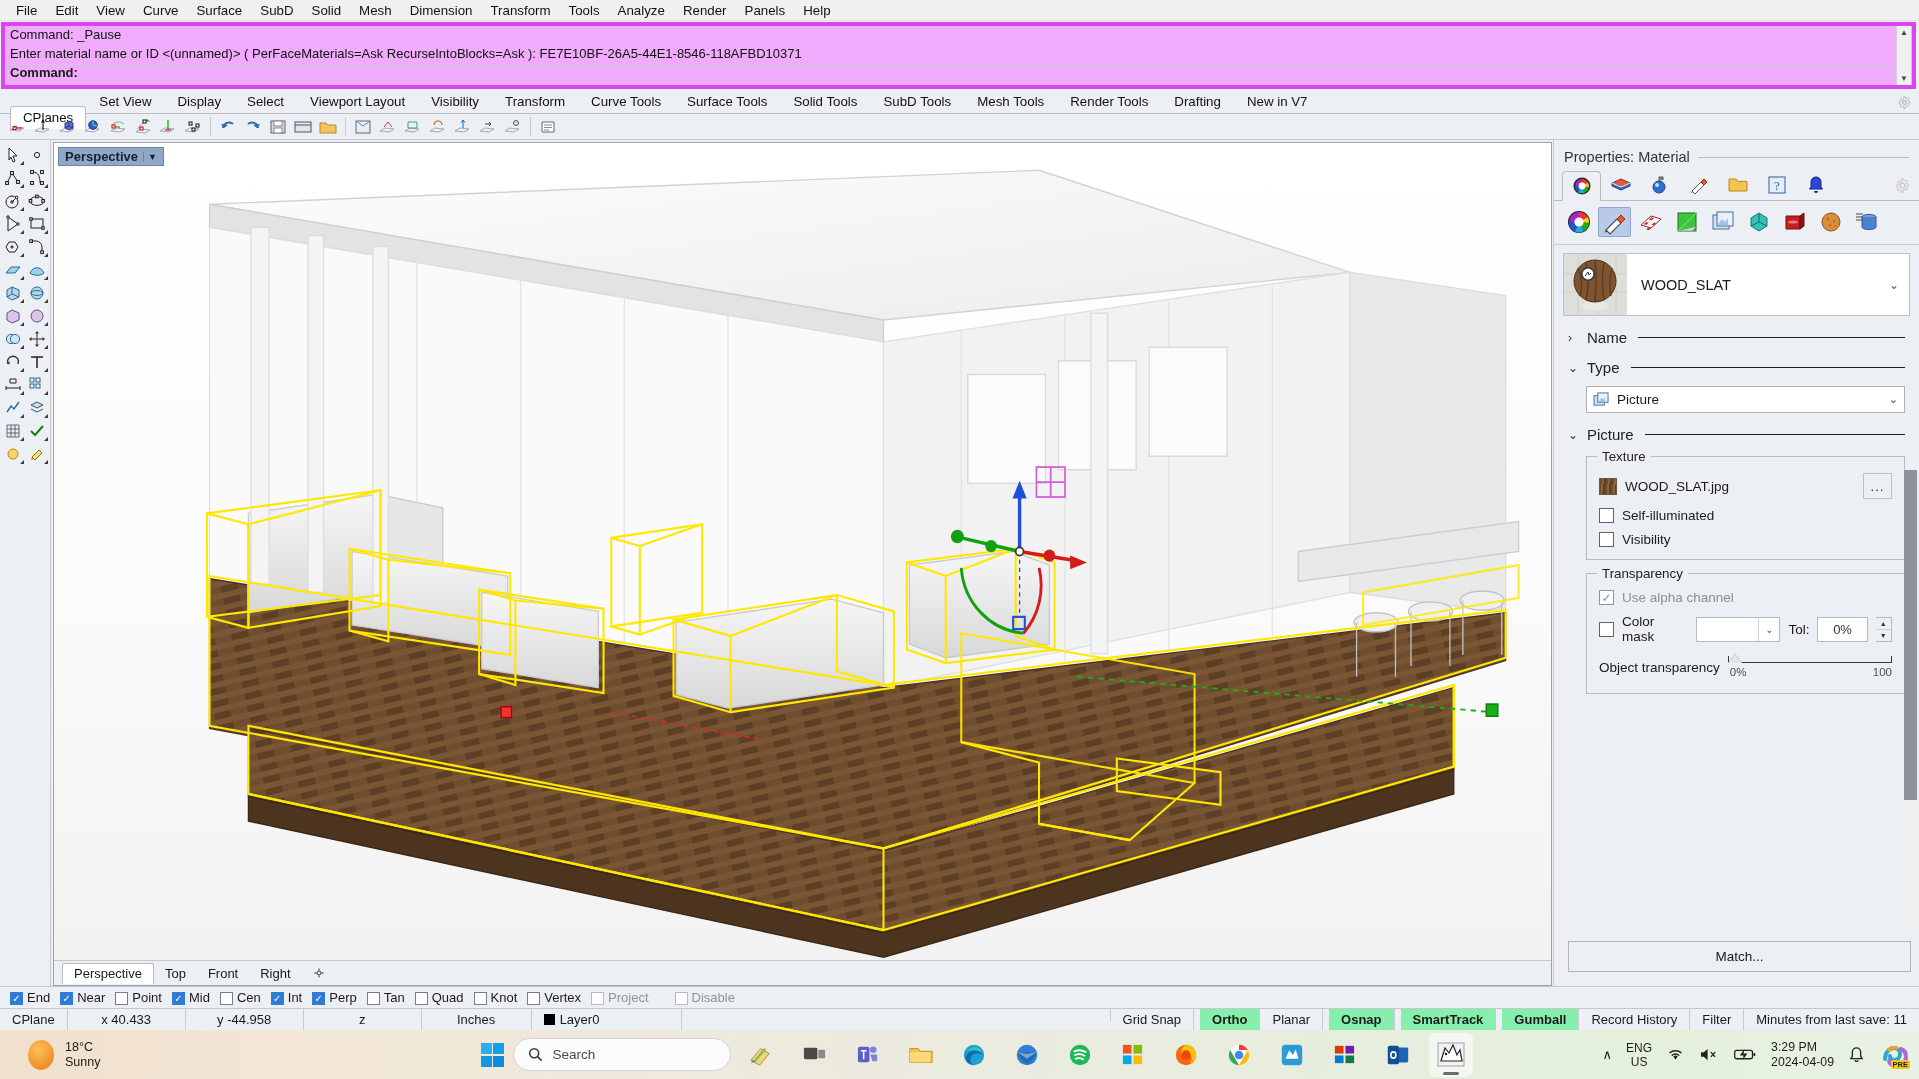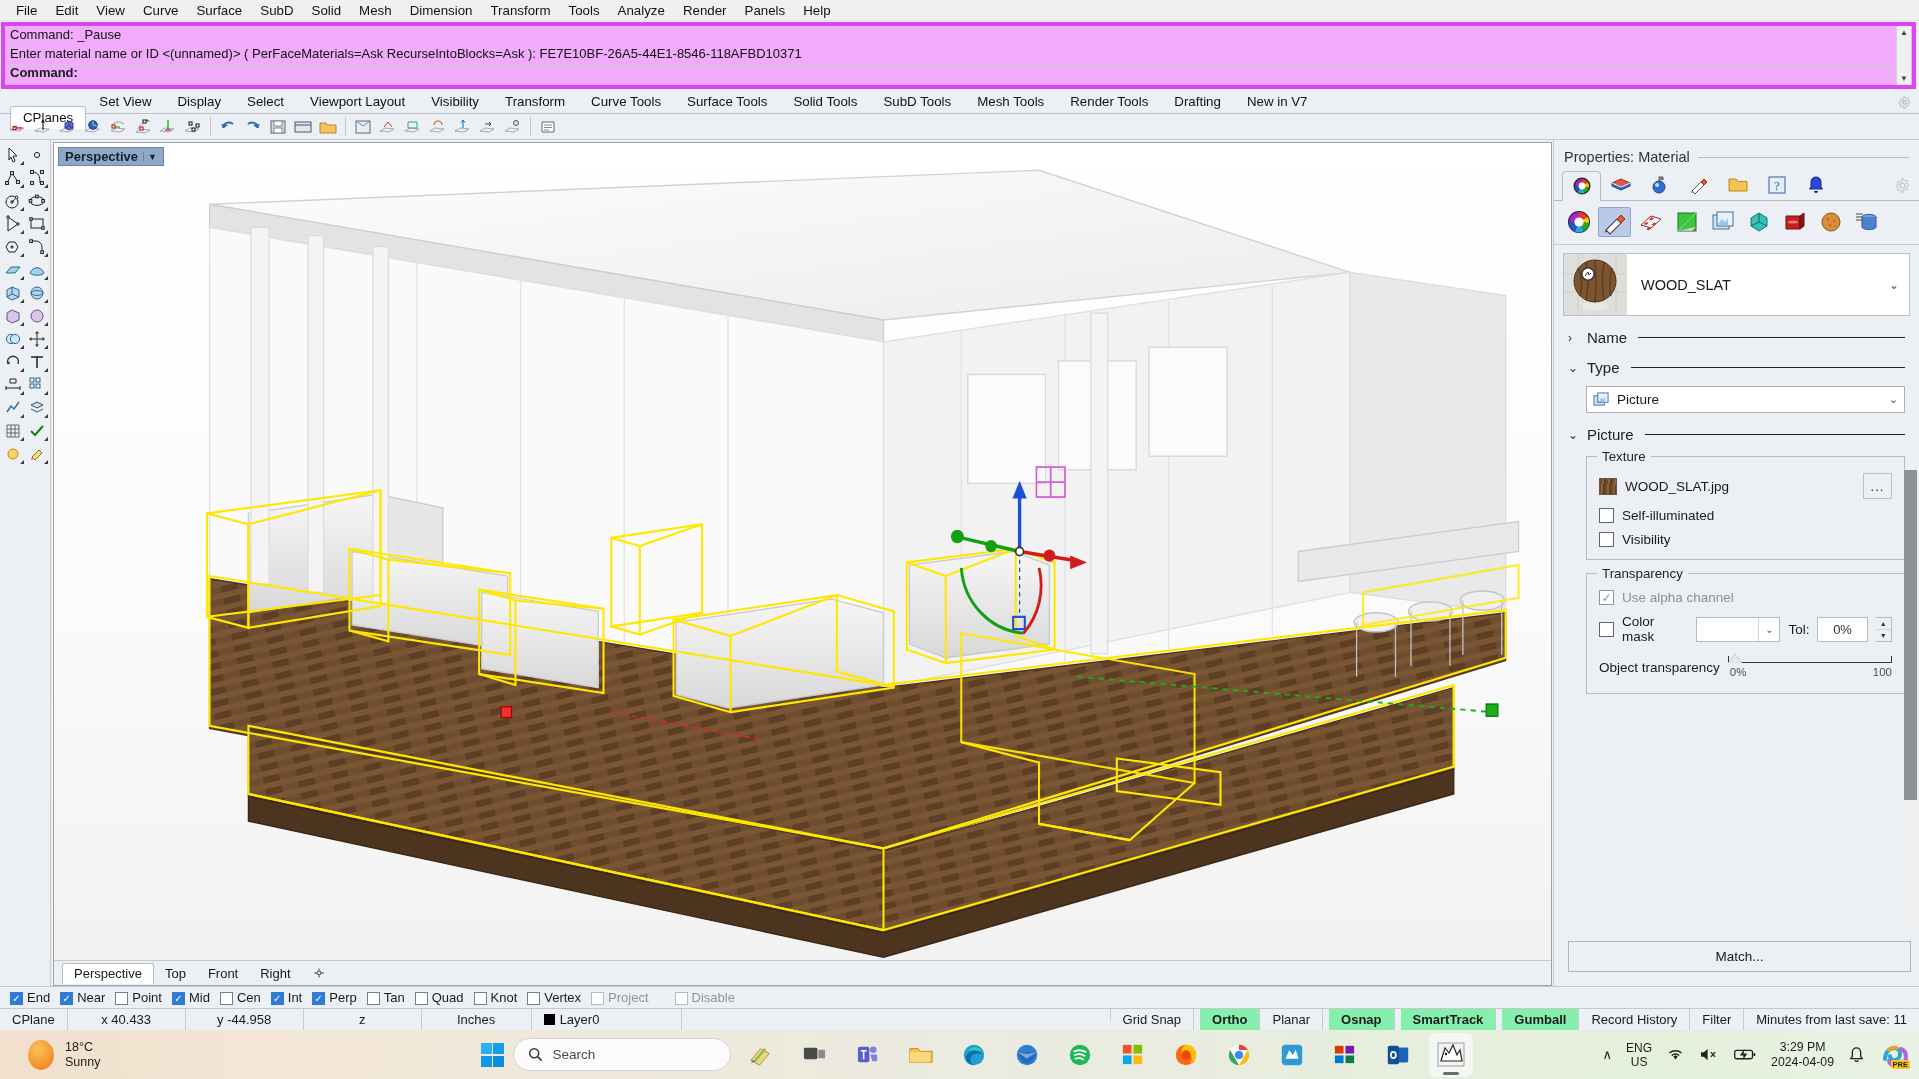--- a/index.html
+++ b/index.html
@@ -158,21 +158,21 @@
   .winlogo i { background:#0a9ae8; display:block; }
   .winlogo i:nth-child(1){background:#29b0f0;} .winlogo i:nth-child(2){background:#10a0ec;}
   .winlogo i:nth-child(3){background:#0f98e6;} .winlogo i:nth-child(4){background:#0b8cdd;}
   .searchbox { width:218px; height:33px; border-radius:17px; background:#fbfbfb; border:1px solid #d3d3d3;
     display:flex; align-items:center; gap:10px; padding-left:14px; font-size:13.5px; color:#4a4a4a; }
   .tbapp { width:44px; height:44px; display:flex; align-items:center; justify-content:center; border-radius:6px; position:relative;}
   .tbapp.active { background:rgba(255,255,255,.55); }
   .tbapp.active::after { content:""; position:absolute; bottom:2px; left:50%; transform:translateX(-50%); width:16px; height:3px; border-radius:2px; background:#6b6b6b;}
   .tray { position:absolute; right:10px; display:flex; align-items:center; gap:14px; }
   .tray .lang { font-size:12px; line-height:14px; text-align:center; color:#1c1c1c; }
-  .clock { font-size:12.3px; line-height:15px; text-align:center; color:#1c1c1c; }
+  .clock { font-size:12.3px; line-height:15px; text-align:left; color:#1c1c1c; }
   svg { display:block; }
 </style>
 </head>
 <body>
 
 <div class="app">
 
 
   <div class="menubar">
     <div class="mi">File</div>

